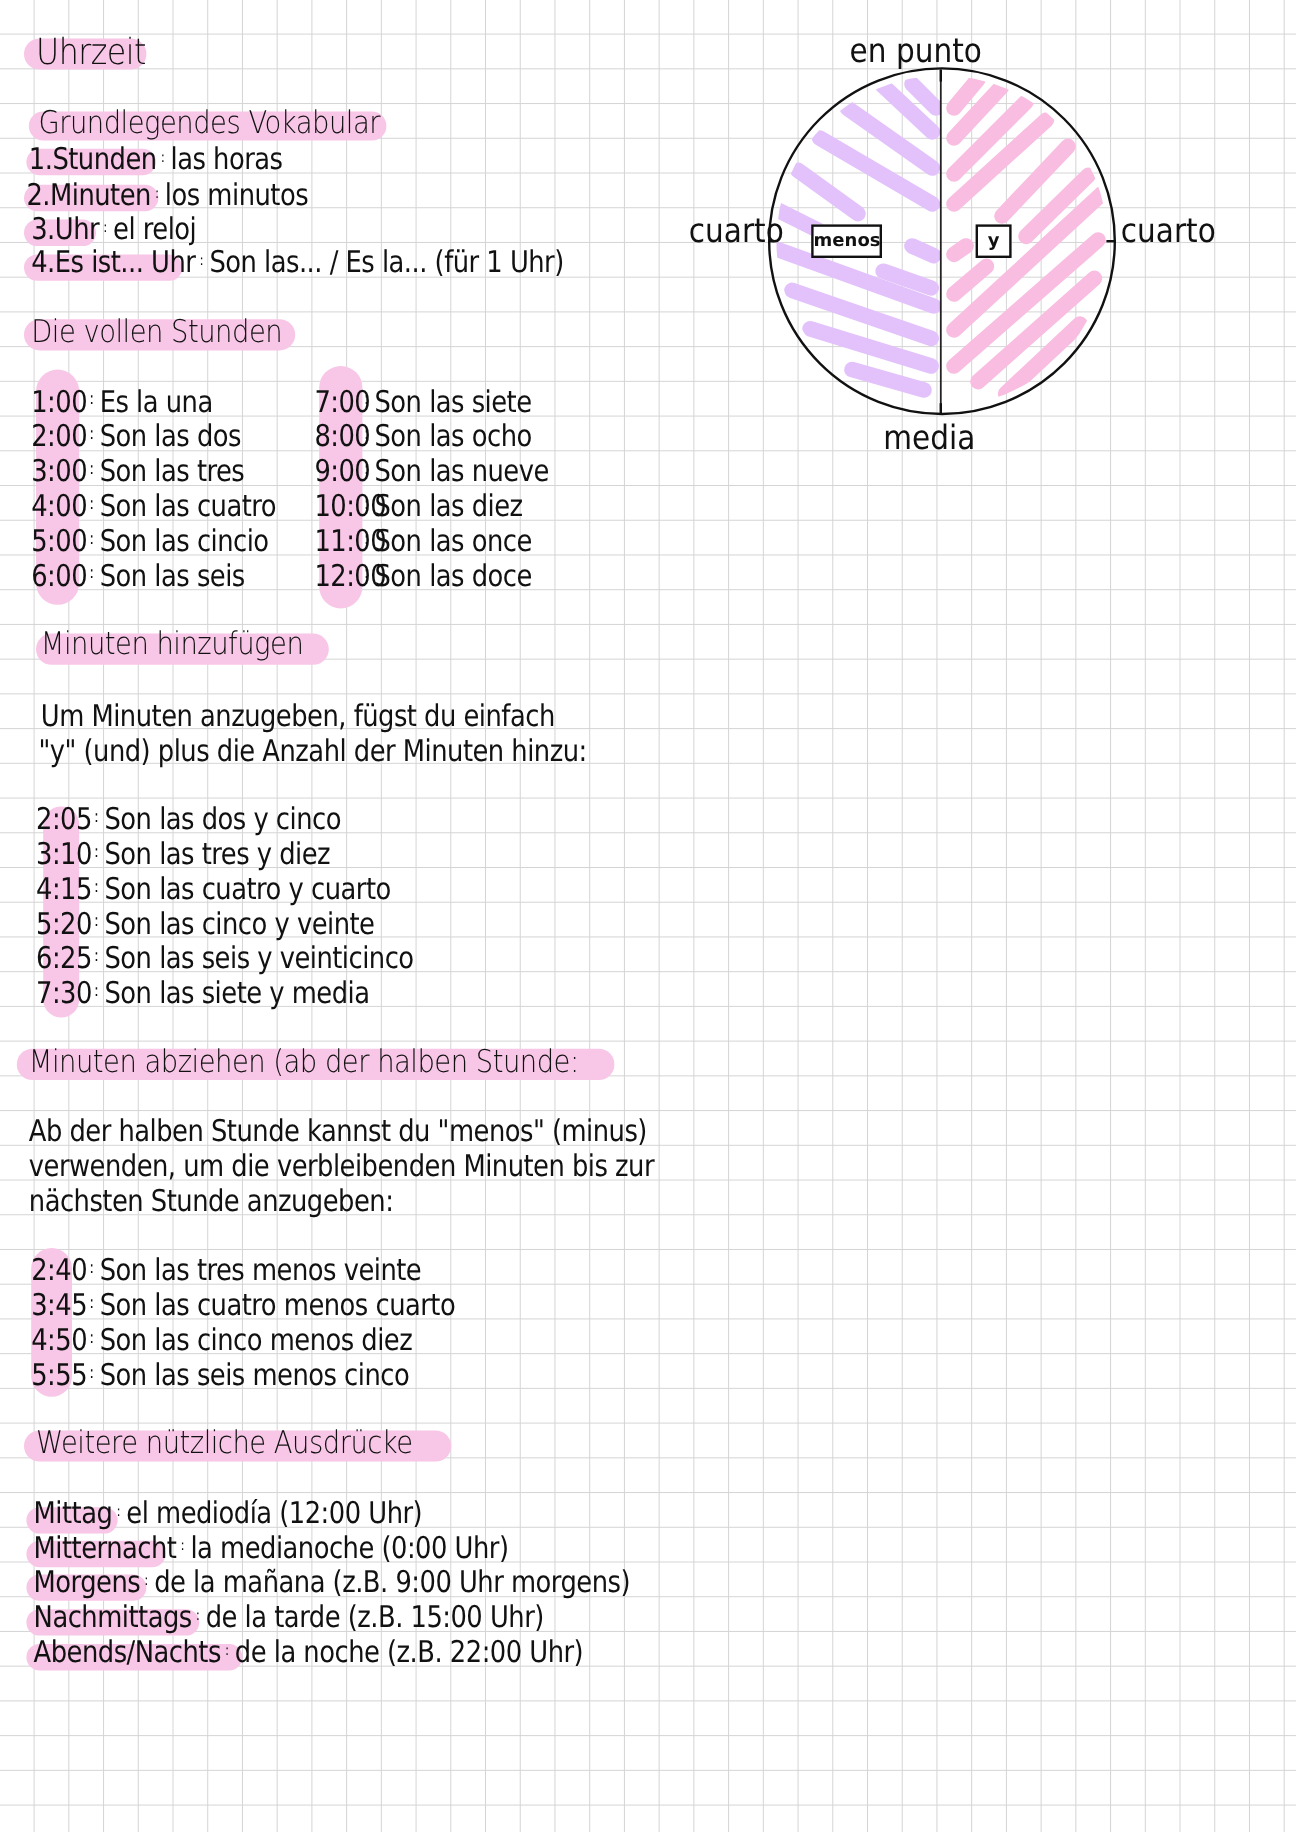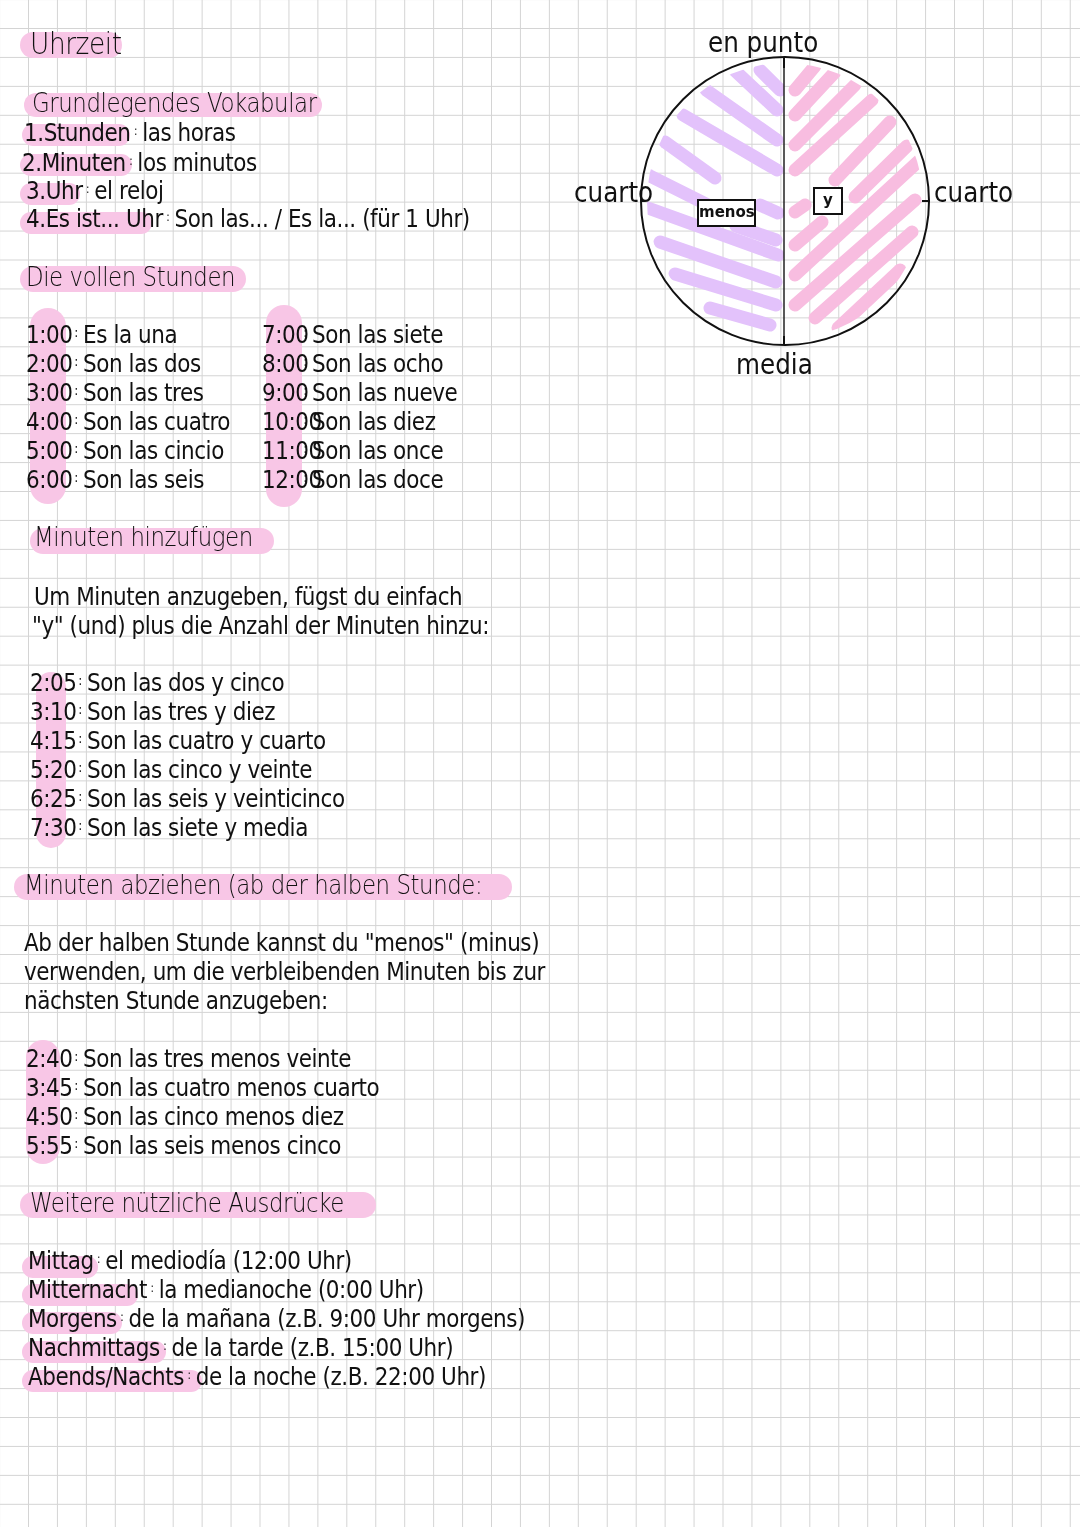--- a/index.html
+++ b/index.html
@@ -167,14 +167,14 @@
     <line x1="784" y1="58" x2="784" y2="68" stroke="#111" stroke-width="2"></line>
     <line x1="784" y1="336" x2="784" y2="345" stroke="#111" stroke-width="2"></line>
     <line x1="641" y1="201" x2="645" y2="201" stroke="#111" stroke-width="2"></line>
     <line x1="922" y1="201" x2="930" y2="201" stroke="#111" stroke-width="2"></line>
   </svg>
 </div>
 <div class="clock-lbl" style="left:708px;top:26px;">en punto</div>
 <div class="clock-lbl" style="left:574px;top:176px;">cuarto</div>
 <div class="clock-lbl" style="left:934px;top:176px;">cuarto</div>
 <div class="clock-lbl" style="left:736px;top:348px;">media</div>
-<div class="box" style="left:697px;top:187px;width:55px;height:24px;margin-top:12px;">menos</div>
+<div class="box" style="left:676px;top:187px;width:55px;height:24px;">menos</div>
 <div class="box" style="left:813px;top:187px;width:26px;height:24px;">y</div>
 
 </body></html>

